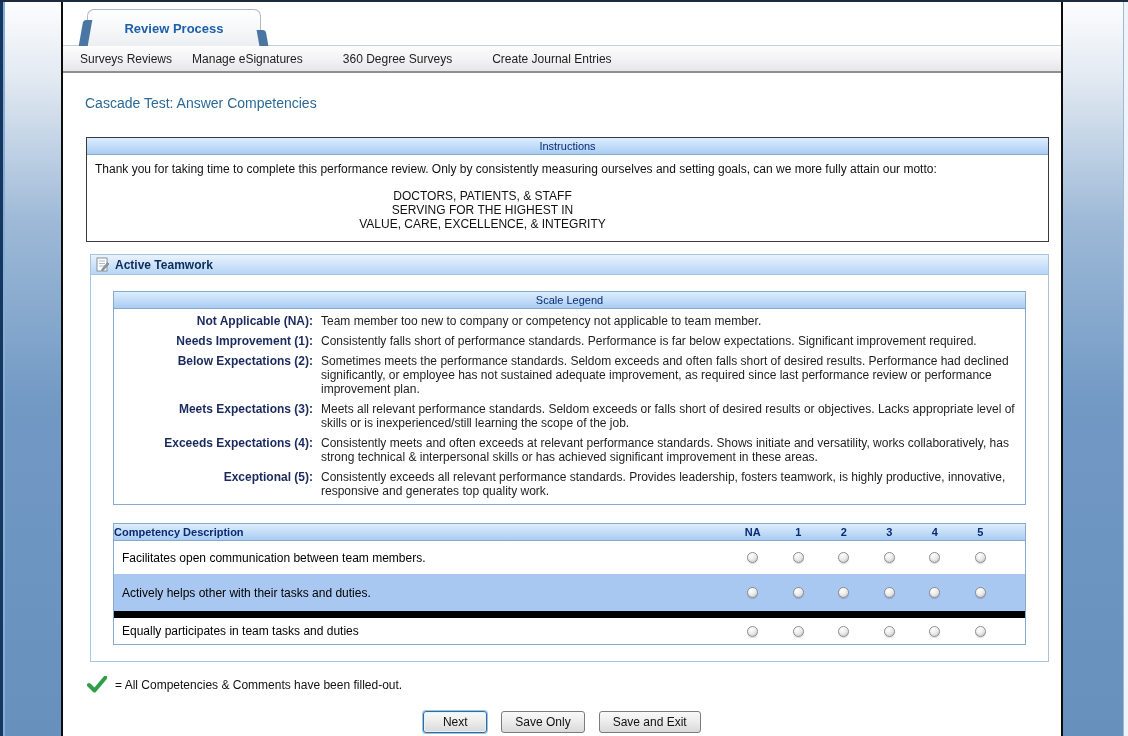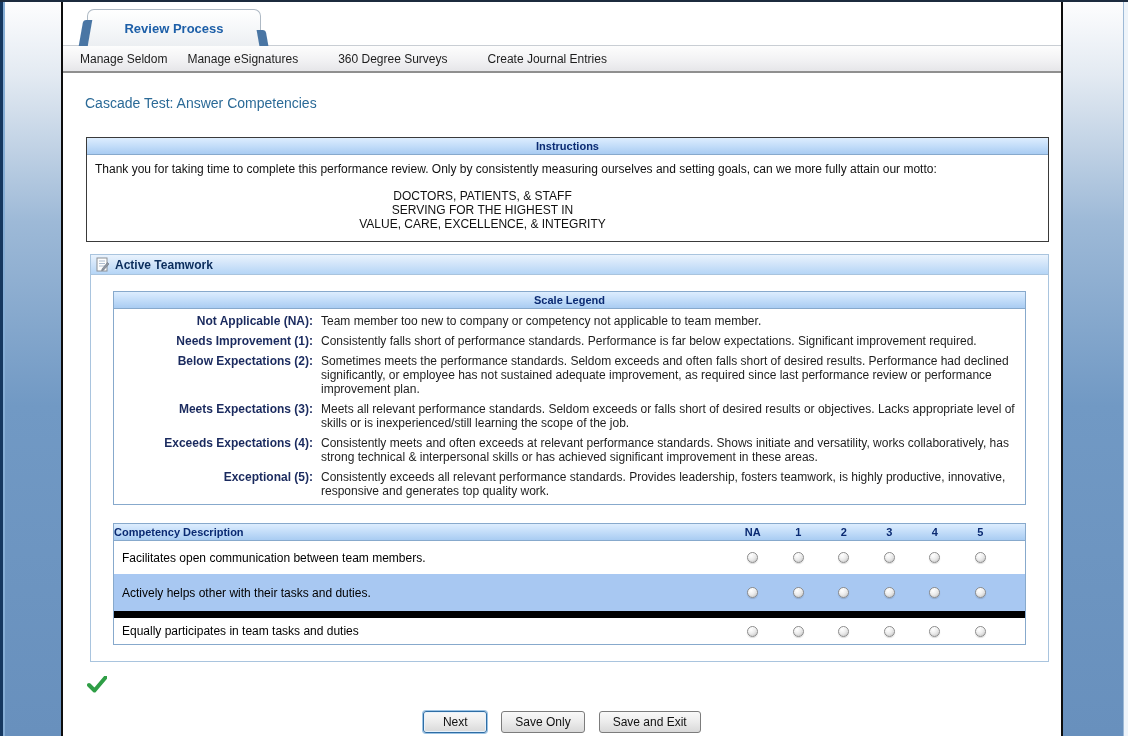--- a/index.html
+++ b/index.html
@@ -50,21 +50,21 @@
   .menu-item { font-size:12px; color:#1d1d1d; padding:0 10px; cursor:default; white-space:nowrap; }
   .menu-item.gap { margin-left:20px; }
 
   
   .page-title { margin:22px 0 0 22px; font-size:14px; color:#2b6a97; }
 
   
   .box-header {
     height:17px; display:flex; align-items:center; justify-content:center;
     background:linear-gradient(180deg, #ddedfe 0%, #c3ddf9 50%, #a9ccf2 100%);
-    font-size:11px; font-weight:bold; color:#0a2a72;
+    font-size:11px; font-weight:normal; color:#0a2a72;
     border-bottom:1px solid #87a9cc;
   }
 
   
   .instructions-box { margin:26px 12px 0 23px; border:1px solid #3a3a3a; }
   .instructions-body { padding:7px 8px 10px 8px; font-size:12px; color:#111; line-height:14px; }
   .motto { margin-top:13px; text-align:center; padding-right:170px; }
   .motto div { line-height:14px; }
 
   
@@ -133,21 +133,21 @@
 <div class="strip strip-left"></div>
 <div class="strip strip-right"></div>
 
 <div class="content">
 
   <div class="tab-row">
     <div class="tab">Review Process</div>
   </div>
 
   <div class="menubar">
-    <span class="menu-item">Manage Seldom</span>
+    <span class="menu-item">Surveys Reviews</span>
     <span class="menu-item">Manage eSignatures</span>
     <span class="menu-item gap">360 Degree Surveys</span>
     <span class="menu-item gap">Create Journal Entries</span>
   </div>
 
   <div class="page-title">Cascade Test: Answer Competencies</div>
 
   <div class="instructions-box">
     <div class="box-header">Instructions</div>
     <div class="instructions-body">
@@ -294,20 +294,21 @@
 
     </div>
   </div>
 
   <div class="check-note">
     <span style="display:inline-flex;">
       <svg width="20" height="17" viewBox="0 0 20 17">
         <path d="M2 9 L7.5 14.5 L18.5 1.5" fill="none" stroke="#2f9e46" stroke-width="4" stroke-linecap="round" stroke-linejoin="round"></path>
       </svg>
     </span>
+    <span class="txt">= All Competencies &amp; Comments have been filled-out.</span>
   </div>
 
   <div class="buttons">
     <button class="btn btn-next">Next</button>
     <button class="btn">Save Only</button>
     <button class="btn">Save and Exit</button>
   </div>
 
 </div>
 

